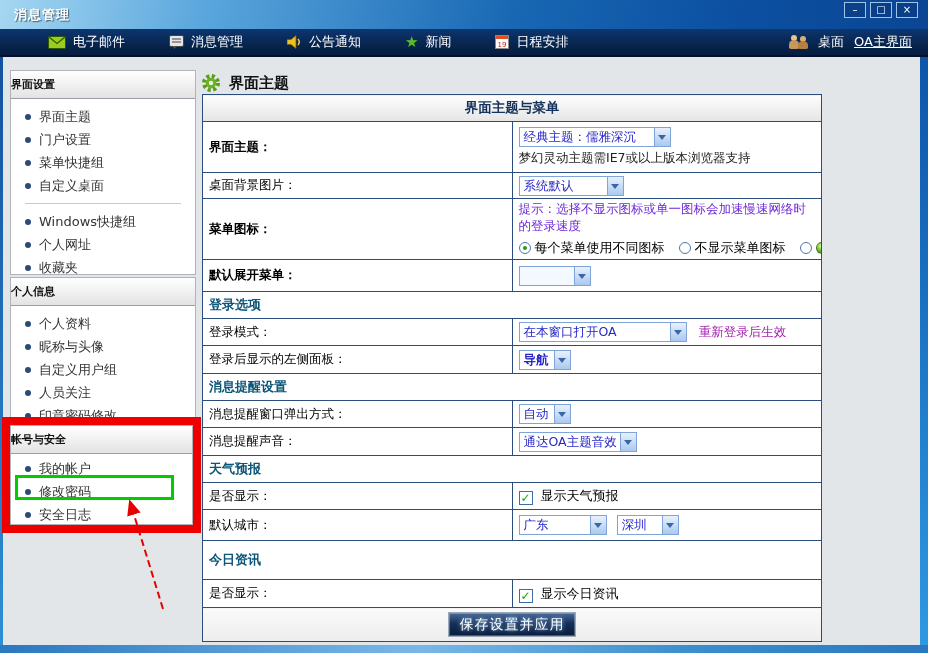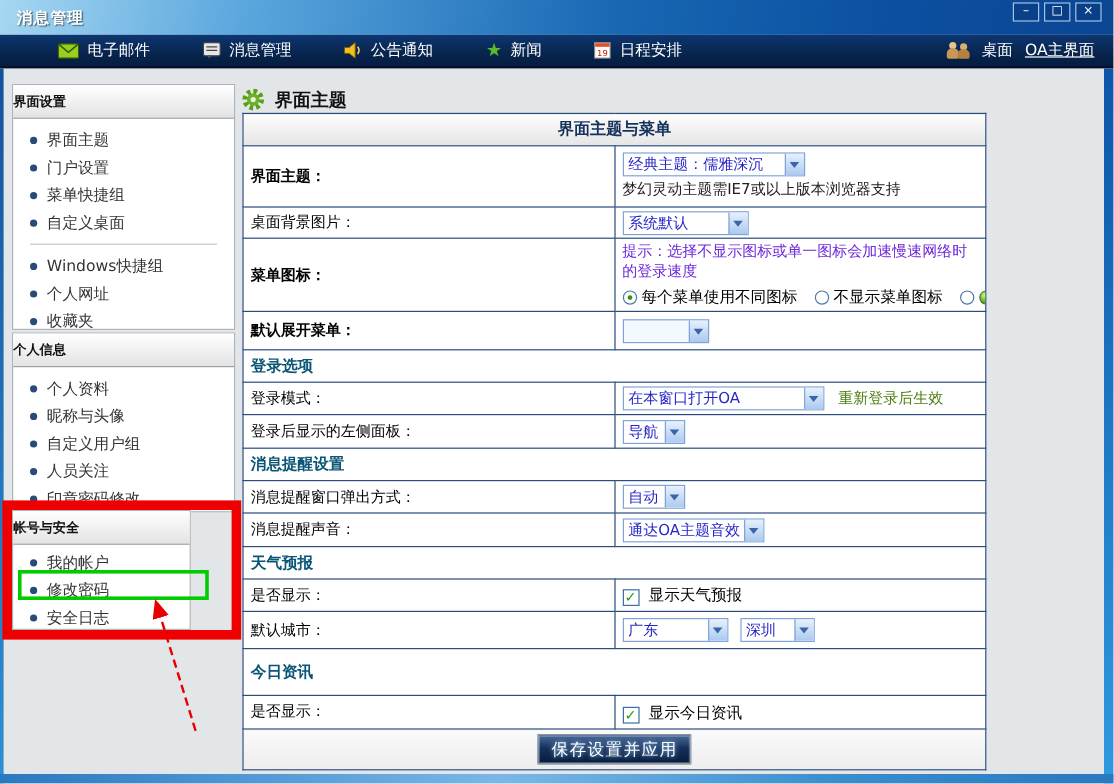--- a/index.html
+++ b/index.html
@@ -58,21 +58,21 @@
 
   table.cfg { position:absolute; left:202px; top:94px; width:620px; border-collapse:collapse; background:#fff; font-size:13px; table-layout:fixed; }
   table.cfg td { border:1px solid #2a4d7e; padding:2px 6px; vertical-align:middle; overflow:hidden; }
   td.thead { background:linear-gradient(180deg,#fdfdfd,#e5e5e5); text-align:center; font-weight:bold; color:#14325a; font-size:13.5px; }
   td.lbl  { width:139px; color:#000; font-size:12.5px; white-space:nowrap; padding-left:5px; }
   td.lbl.b { font-weight:bold; }
   td.section { font-weight:bold; color:#0b5577; font-size:13px; padding-left:8px; background:#fff; }
   td.btnrow { background:linear-gradient(180deg,#fafafa,#ededed); text-align:center; }
   .note  { color:#222; font-size:12.5px; margin-top:3px; }
   .hint  { color:#6d28d9; font-size:12.5px; margin-bottom:4px; }
-  .inline-note { color:#4d7c0f; font-size:12.5px; margin-left:8px; }
+  .inline-note { color:#a21caf; font-size:12.5px; margin-left:8px; }
 
   
   .sel { display:inline-flex; align-items:stretch; justify-content:space-between; height:20px; border:1px solid #7fa5d8; background:#fff; vertical-align:middle; cursor:default; }
   .sel-text { padding:1px 4px 0; color:#2626c8; font-size:12.5px; white-space:nowrap; overflow:hidden; flex:1; }
   .sel-arrow { width:16px; flex:0 0 16px; background:linear-gradient(180deg,#e7f1fd,#abc9ef); border-left:1px solid #7fa5d8; display:flex; align-items:center; justify-content:center; }
   .sel-arrow i { display:block; width:0; height:0; border:4px solid transparent; border-top:5px solid #3a66a8; margin-top:5px; }
   .sel.empty { background:#f4f8ff; }
 
   
   .radios { display:flex; align-items:center; gap:6px; flex-wrap:nowrap; }
@@ -231,21 +231,21 @@
   <div class="sitem">
       <span class="bullet"></span>
       <span>人员关注</span>
     </div>
   <div class="sitem">
       <span class="bullet"></span>
       <span>印章密码修改</span>
     </div>
 </div>
 
-<div class="sbox" style="top:425px; height:100px; width:149px;">
+<div class="sbox" style="top:425px; height:100px; width:183px;">
   <div class="sbox-hd">帐号与安全</div>
   <div style="padding-top:3px;"></div>
   <div class="sitem">
       <span class="bullet"></span>
       <span>我的帐户</span>
     </div>
   <div class="sitem">
       <span class="bullet"></span>
       <span>修改密码</span>
     </div>
@@ -355,21 +355,21 @@
               <i></i>
             </span>
       </span>
       <span class="inline-note">重新登录后生效</span>
     </td>
   </tr>
 
   <tr style="height:28px;">
     <td class="lbl">登录后显示的左侧面板：</td>
     <td>
-      <span class="sel" style="width:52px;">
+      <span class="sel" style="width:52px;font-weight:bold;">
         <span class="sel-text">导航</span>
         <span class="sel-arrow">
               <i></i>
             </span>
       </span>
     </td>
   </tr>
 
   <tr style="height:27px;">
     <td class="section" colspan="2">消息提醒设置</td>

